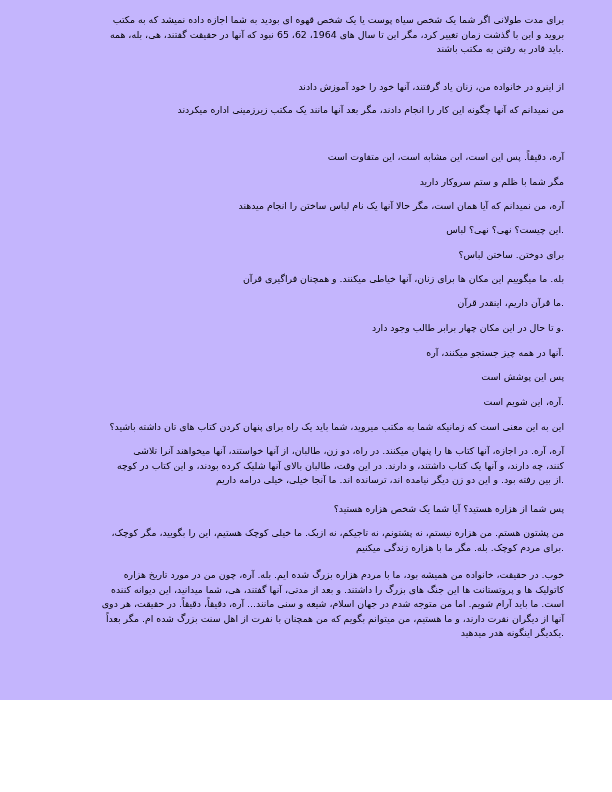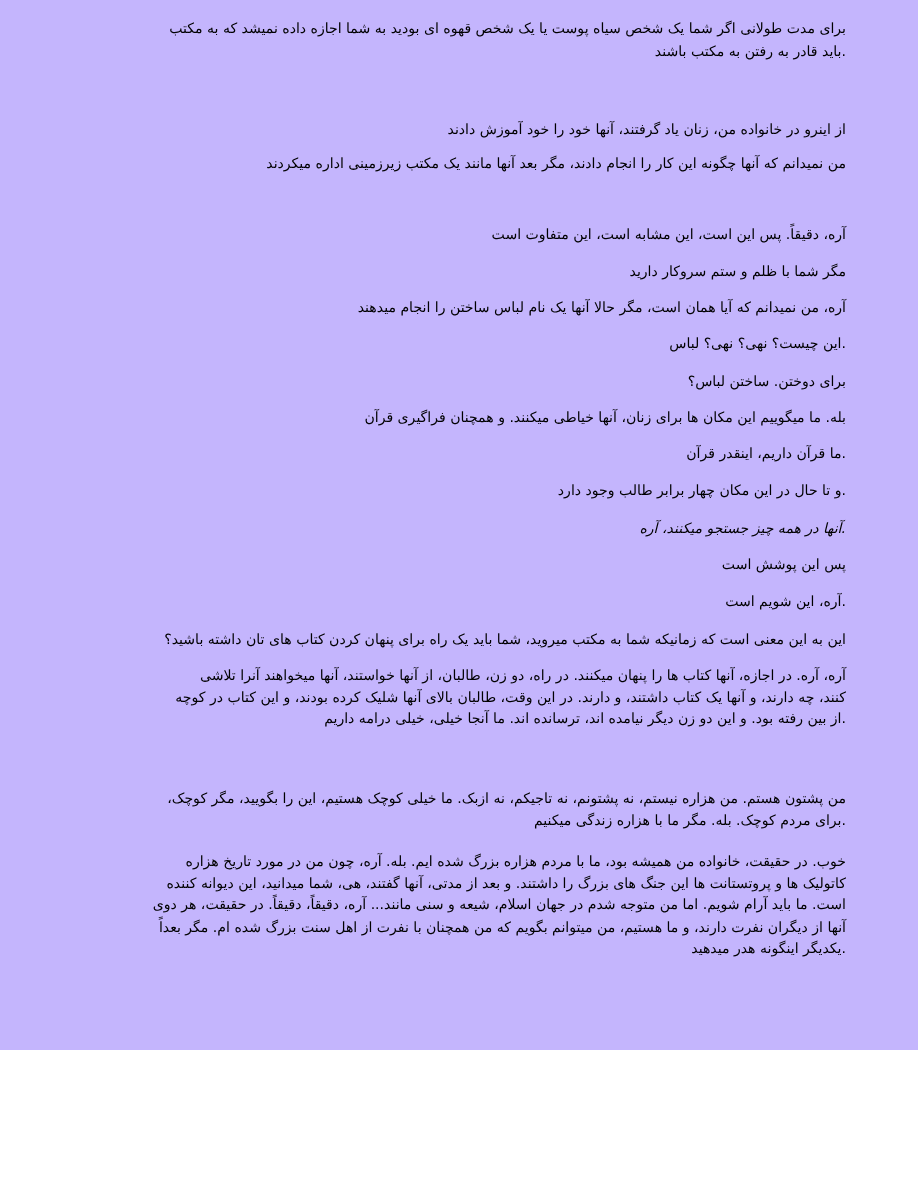--- a/index.html
+++ b/index.html
@@ -39,20 +39,21 @@
       text-align: right;
     }
   </style>
 </head>
 <body>
 
 <div class="page">
 
   <div class="para" style="right:48px; top:13px; width:510px;">
     <span class="line">برای مدت طولانی اگر شما یک شخص سیاه پوست یا یک شخص قهوه ای بودید به شما اجازه داده نمیشد که به مکتب</span>
+    <span class="line">بروید و این با گذشت زمان تغییر کرد، مگر این تا سال های 1964، 62، 65 نبود که آنها در حقیقت گفتند، هی، بله، همه</span>
     <span class="line">.باید قادر به رفتن به مکتب باشند</span>
   </div>
 
   <div class="para" style="right:48px; top:80px; width:510px;">
     <span class="line">از اینرو در خانواده من، زنان یاد گرفتند، آنها خود را خود آموزش دادند</span>
   </div>
 
   <div class="para" style="right:48px; top:103px; width:510px;">
     <span class="line">من نمیدانم که آنها چگونه این کار را انجام دادند، مگر بعد آنها مانند یک مکتب زیرزمینی اداره میکردند</span>
   </div>
@@ -83,21 +84,21 @@
   </div>
 
   <div class="para" style="right:48px; top:296px; width:510px;">
     <span class="line">.ما قرآن داریم، اینقدر قرآن</span>
   </div>
 
   <div class="para" style="right:48px; top:321px; width:510px;">
     <span class="line">.و تا حال در این مکان چهار برابر طالب وجود دارد</span>
   </div>
 
-  <div class="para" style="right:48px; top:346px; width:510px;font-style:italic;">
+  <div class="para" style="right:48px; top:346px; width:510px;">
     <span class="line">.آنها در همه چیز جستجو میکنند، آره</span>
   </div>
 
   <div class="para" style="right:48px; top:370px; width:510px;">
     <span class="line">پس این پوشش است</span>
   </div>
 
   <div class="para" style="right:48px; top:395px; width:510px;">
     <span class="line">.آره، این شویم است</span>
   </div>
@@ -105,20 +106,23 @@
   <div class="para" style="right:48px; top:420px; width:510px;">
     <span class="line">این به این معنی است که زمانیکه شما به مکتب میروید، شما باید یک راه برای پنهان کردن کتاب های تان داشته باشید؟</span>
   </div>
 
   <div class="para" style="right:48px; top:444px; width:510px;">
     <span class="line">آره، آره. در اجازه، آنها کتاب ها را پنهان میکنند. در راه، دو زن، طالبان، از آنها خواستند، آنها میخواهند آنرا تلاشی</span>
     <span class="line">کنند، چه دارند، و آنها یک کتاب داشتند، و دارند. در این وقت، طالبان بالای آنها شلیک کرده بودند، و این کتاب در کوچه</span>
     <span class="line">.از بین رفته بود. و این دو زن دیگر نیامده اند، ترسانده اند. ما آنجا خیلی، خیلی درامه داریم</span>
   </div>
 
+  <div class="para" style="right:48px; top:502px; width:510px;">
+    <span class="line">پس شما از هزاره هستید؟ آیا شما یک شخص هزاره هستید؟</span>
+  </div>
 
   <div class="para" style="right:48px; top:526px; width:510px;">
     <span class="line">من پشتون هستم. من هزاره نیستم، نه پشتونم، نه تاجیکم، نه ازبک. ما خیلی کوچک هستیم، این را بگویید، مگر کوچک،</span>
     <span class="line">.برای مردم کوچک. بله. مگر ما با هزاره زندگی میکنیم</span>
   </div>
 
   <div class="para" style="right:48px; top:568px; width:510px;">
     <span class="line">خوب. در حقیقت، خانواده من همیشه بود، ما با مردم هزاره بزرگ شده ایم. بله. آره، چون من در مورد تاریخ هزاره</span>
     <span class="line">کاتولیک ها و پروتستانت ها این جنگ های بزرگ را داشتند. و بعد از مدتی، آنها گفتند، هی، شما میدانید، این دیوانه کننده</span>
     <span class="line">است. ما باید آرام شویم. اما من متوجه شدم در جهان اسلام، شیعه و سنی مانند... آره، دقیقاً، دقیقاً. در حقیقت، هر دوی</span>

